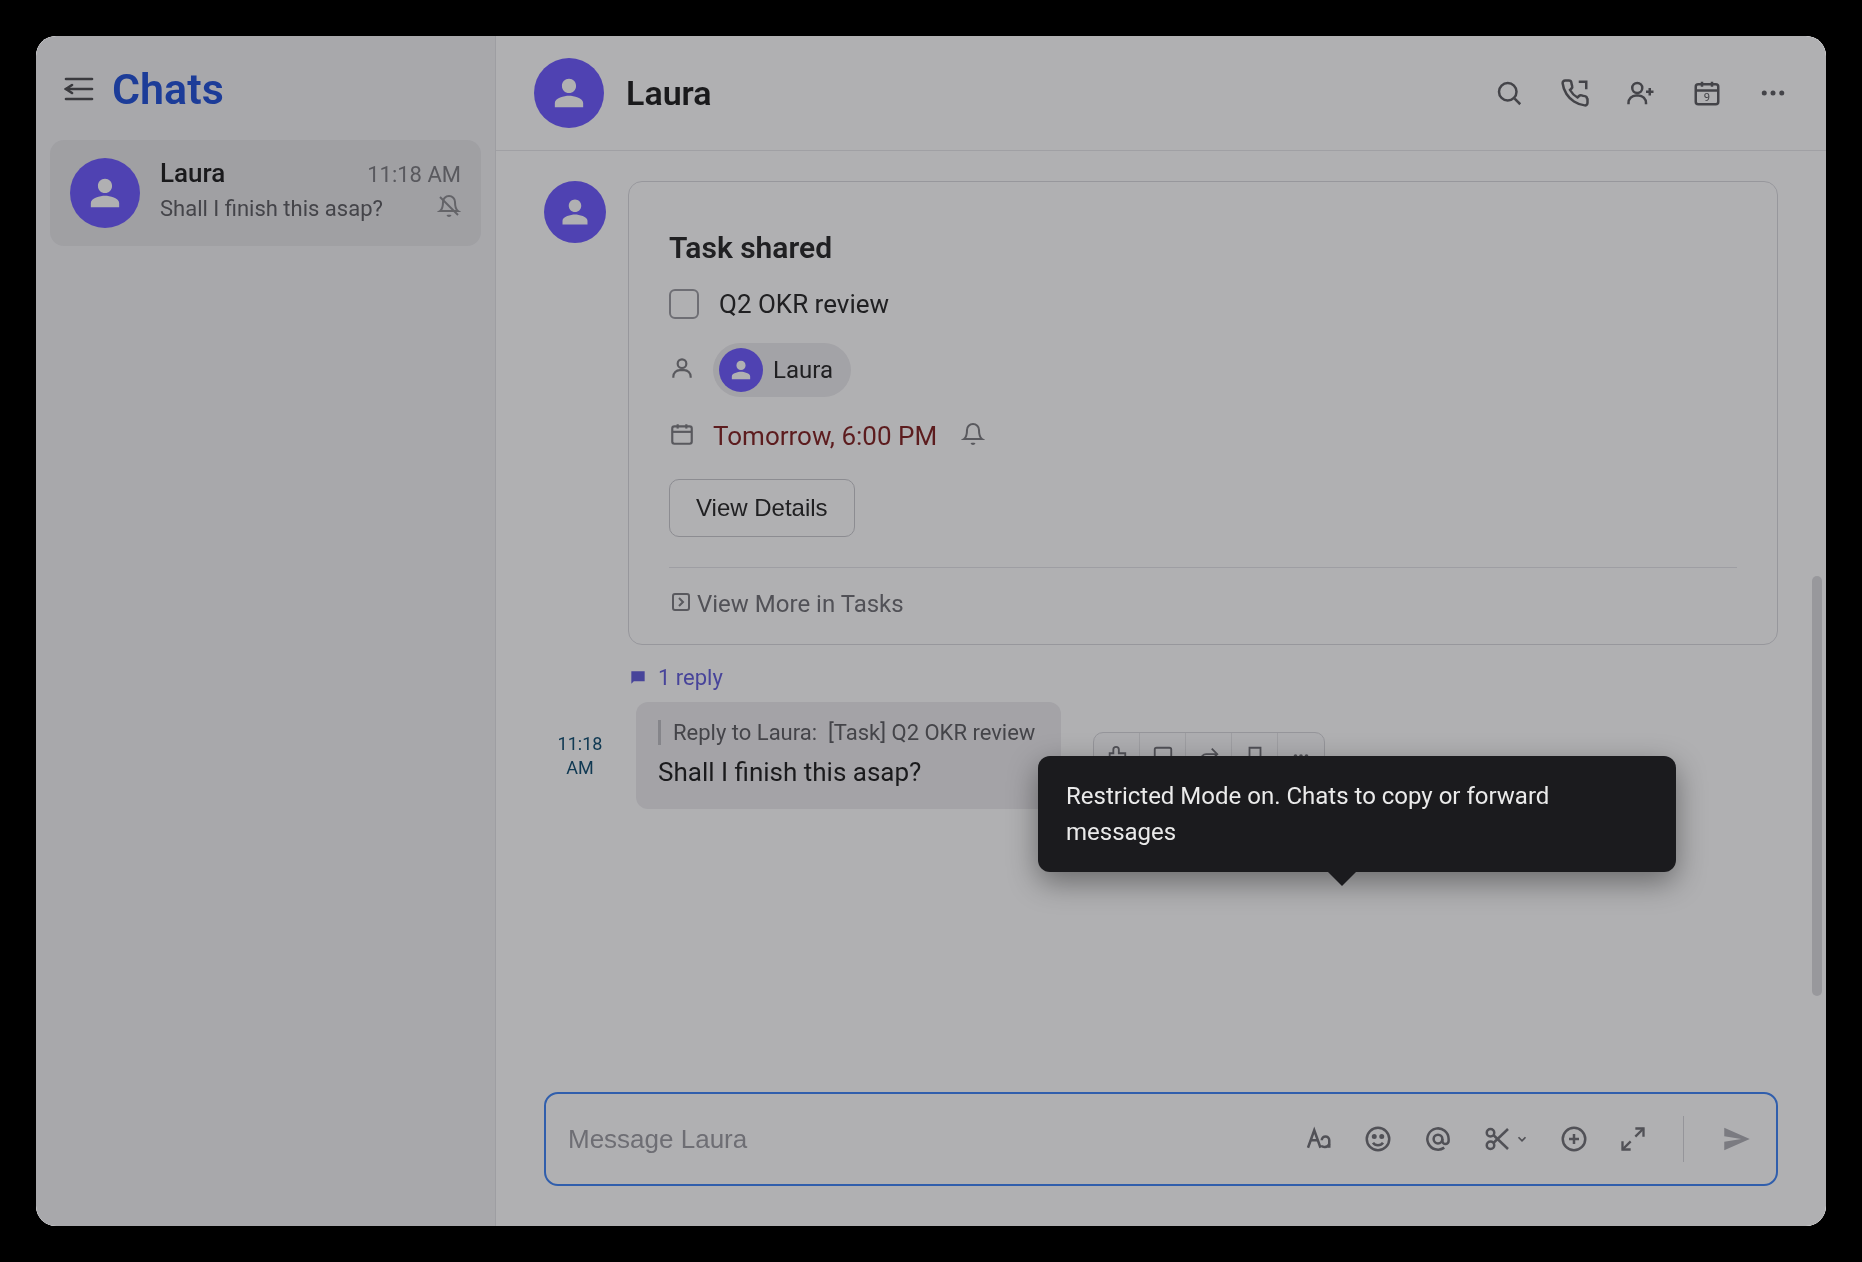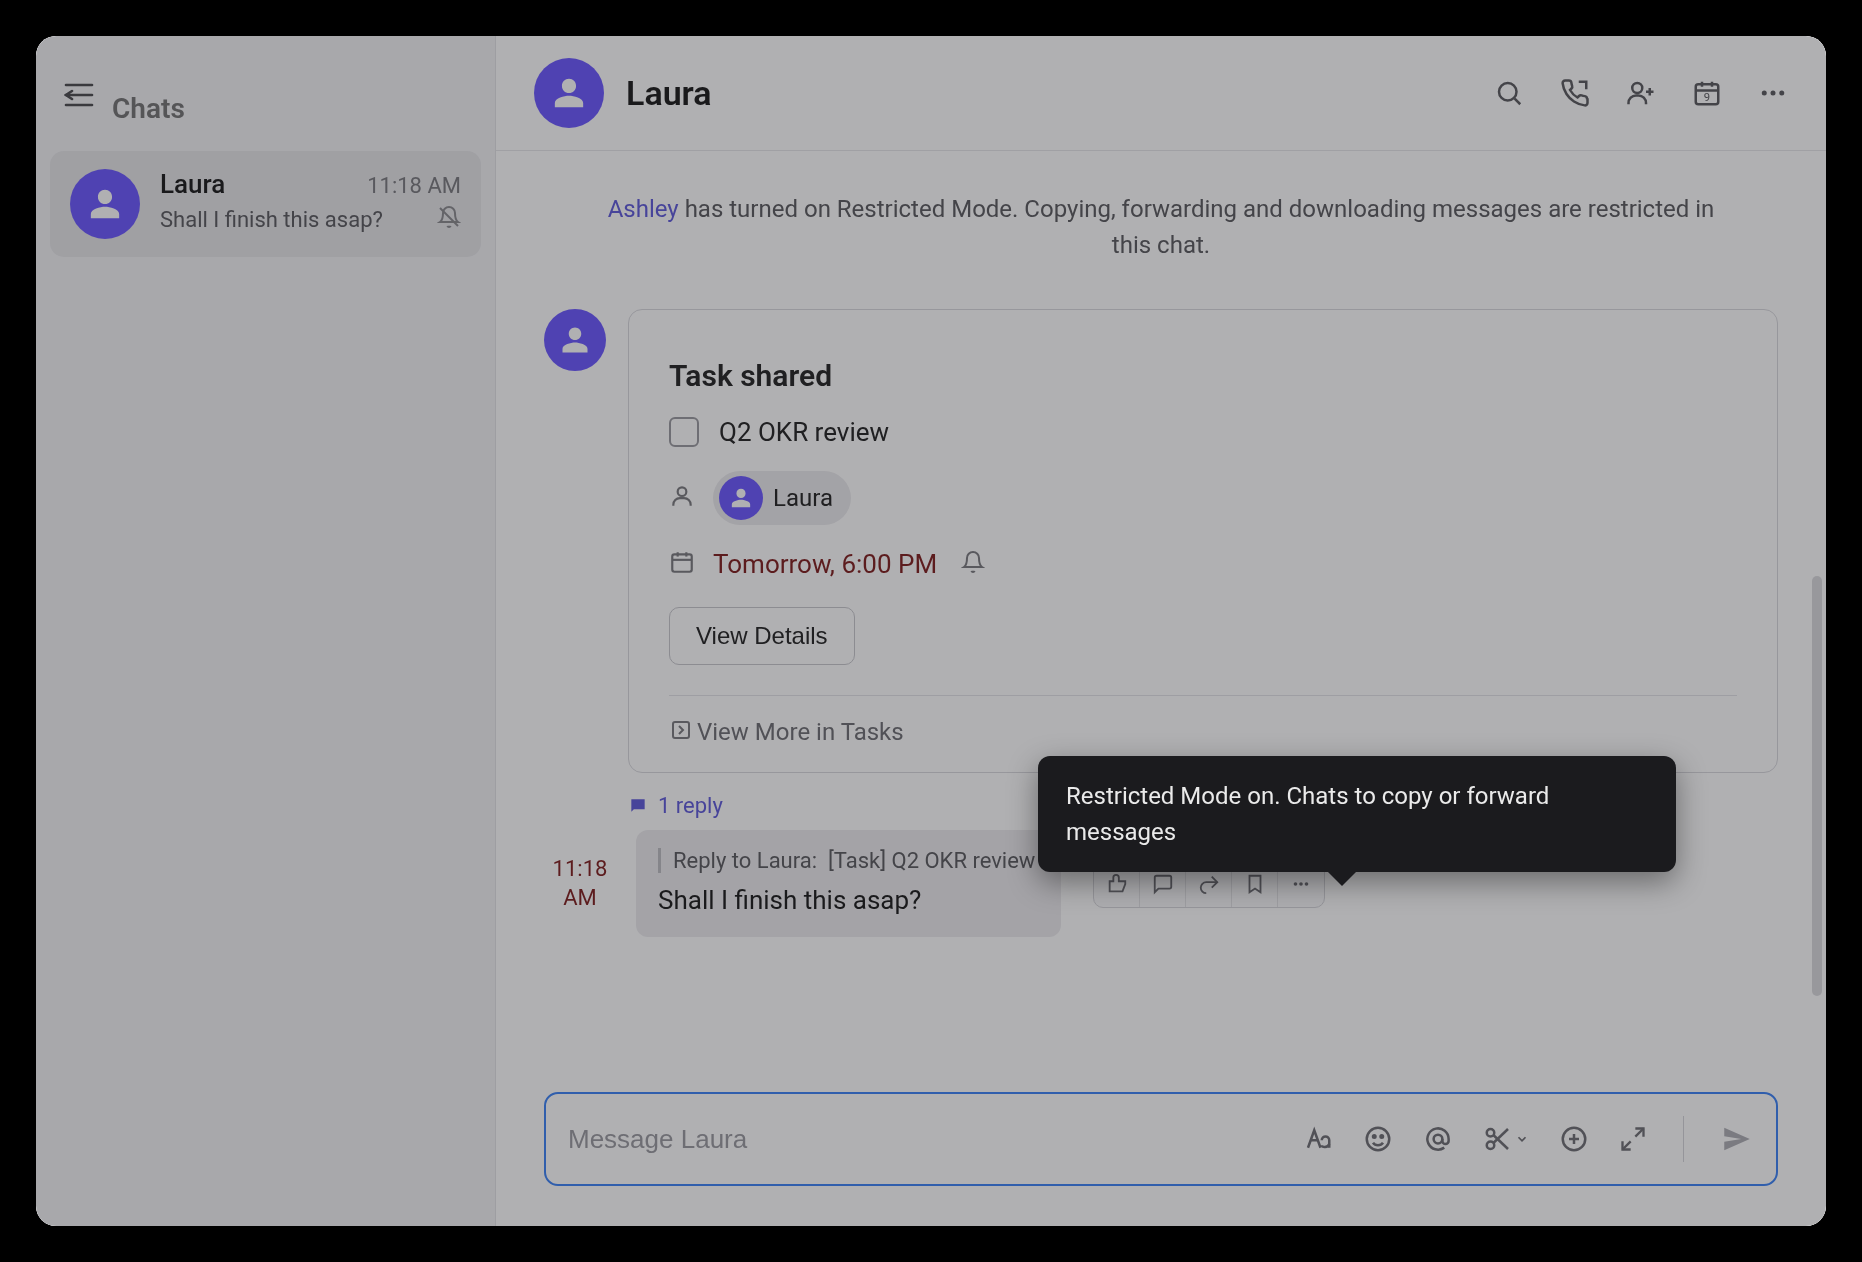--- a/index.html
+++ b/index.html
@@ -32,24 +32,23 @@
     flex-direction: column;
   }
   .sidebar-header {
     display: flex;
     align-items: center;
     gap: 18px;
     padding: 28px 26px 18px 28px;
   }
   .burger svg { display:block; }
   .sidebar-title {
-    font-size: 28px;
+    font-size: 43px;
     font-weight: 600;
-    color: #737373;
-    margin-top: 28px;
+    color: #1d4ed8;
   }
   .chat-list { padding: 8px 14px; }
   .chat-item {
     display: flex;
     align-items: flex-start;
     gap: 20px;
     padding: 18px 20px;
     border-radius: 14px;
     background: #e6e6e9;
     cursor: pointer;
@@ -166,21 +165,21 @@
   .task-divider { height:1px; background:#e3e3e8; margin: 30px 0 22px; }
   .view-more-wrap { display:flex; align-items:center; gap:4px; cursor:pointer; }
   .view-more-text { font-size: 24px; color:#6e6e73; }
 
   .reply-count { display:flex; align-items:center; gap:10px; color:#5f5ada; font-size:22px; margin: 10px 0 12px 84px; cursor:pointer; }
 
   .reply-row {
     display:flex; align-items:center; gap:20px;
     margin-left: 0;
   }
-  .reply-time { font-size:22px; color:#7f1d1d; width:72px; text-align:center; line-height:1.3; }
+  .reply-time { font-size:18px; color:#0c4a6e; width:72px; text-align:center; line-height:1.3; }
   .reply-bubble {
     background:#edecef;
     border-radius: 12px;
     padding: 18px 26px 22px 22px;
     max-width: 520px;
   }
   .reply-quote {
     border-left: 3px solid #bdbdc2;
     padding-left: 12px;
     font-size: 22px;
@@ -359,23 +358,20 @@
           <svg width="30" height="30" viewBox="0 0 24 24" fill="currentColor">
               <circle cx="5" cy="12" r="2"></circle>
               <circle cx="12" cy="12" r="2"></circle>
               <circle cx="19" cy="12" r="2"></circle>
             </svg>
         </span>
       </div>
     </header>
 
     <div class="chat-body">
-      <p class="system-msg">
-        <span class="actor">Ashley</span><span> has turned on Restricted Mode. Copying, forwarding and downloading messages are restricted in this chat.</span>
-      </p>
 
       <div class="msg-row">
         <div class="avatar">
           <svg width="30" height="30" viewBox="0 0 24 24">
               <path d="M12 12c2.8 0 5-2.2 5-5s-2.2-5-5-5-5 2.2-5 5 2.2 5 5 5zm0 2c-3.3 0-10 1.7-10 5v3h20v-3c0-3.3-6.7-5-10-5z"></path>
             </svg>
         </div>
         <div class="task-card">
           <div class="task-card-title">Task shared</div>
           <div class="task-line">

